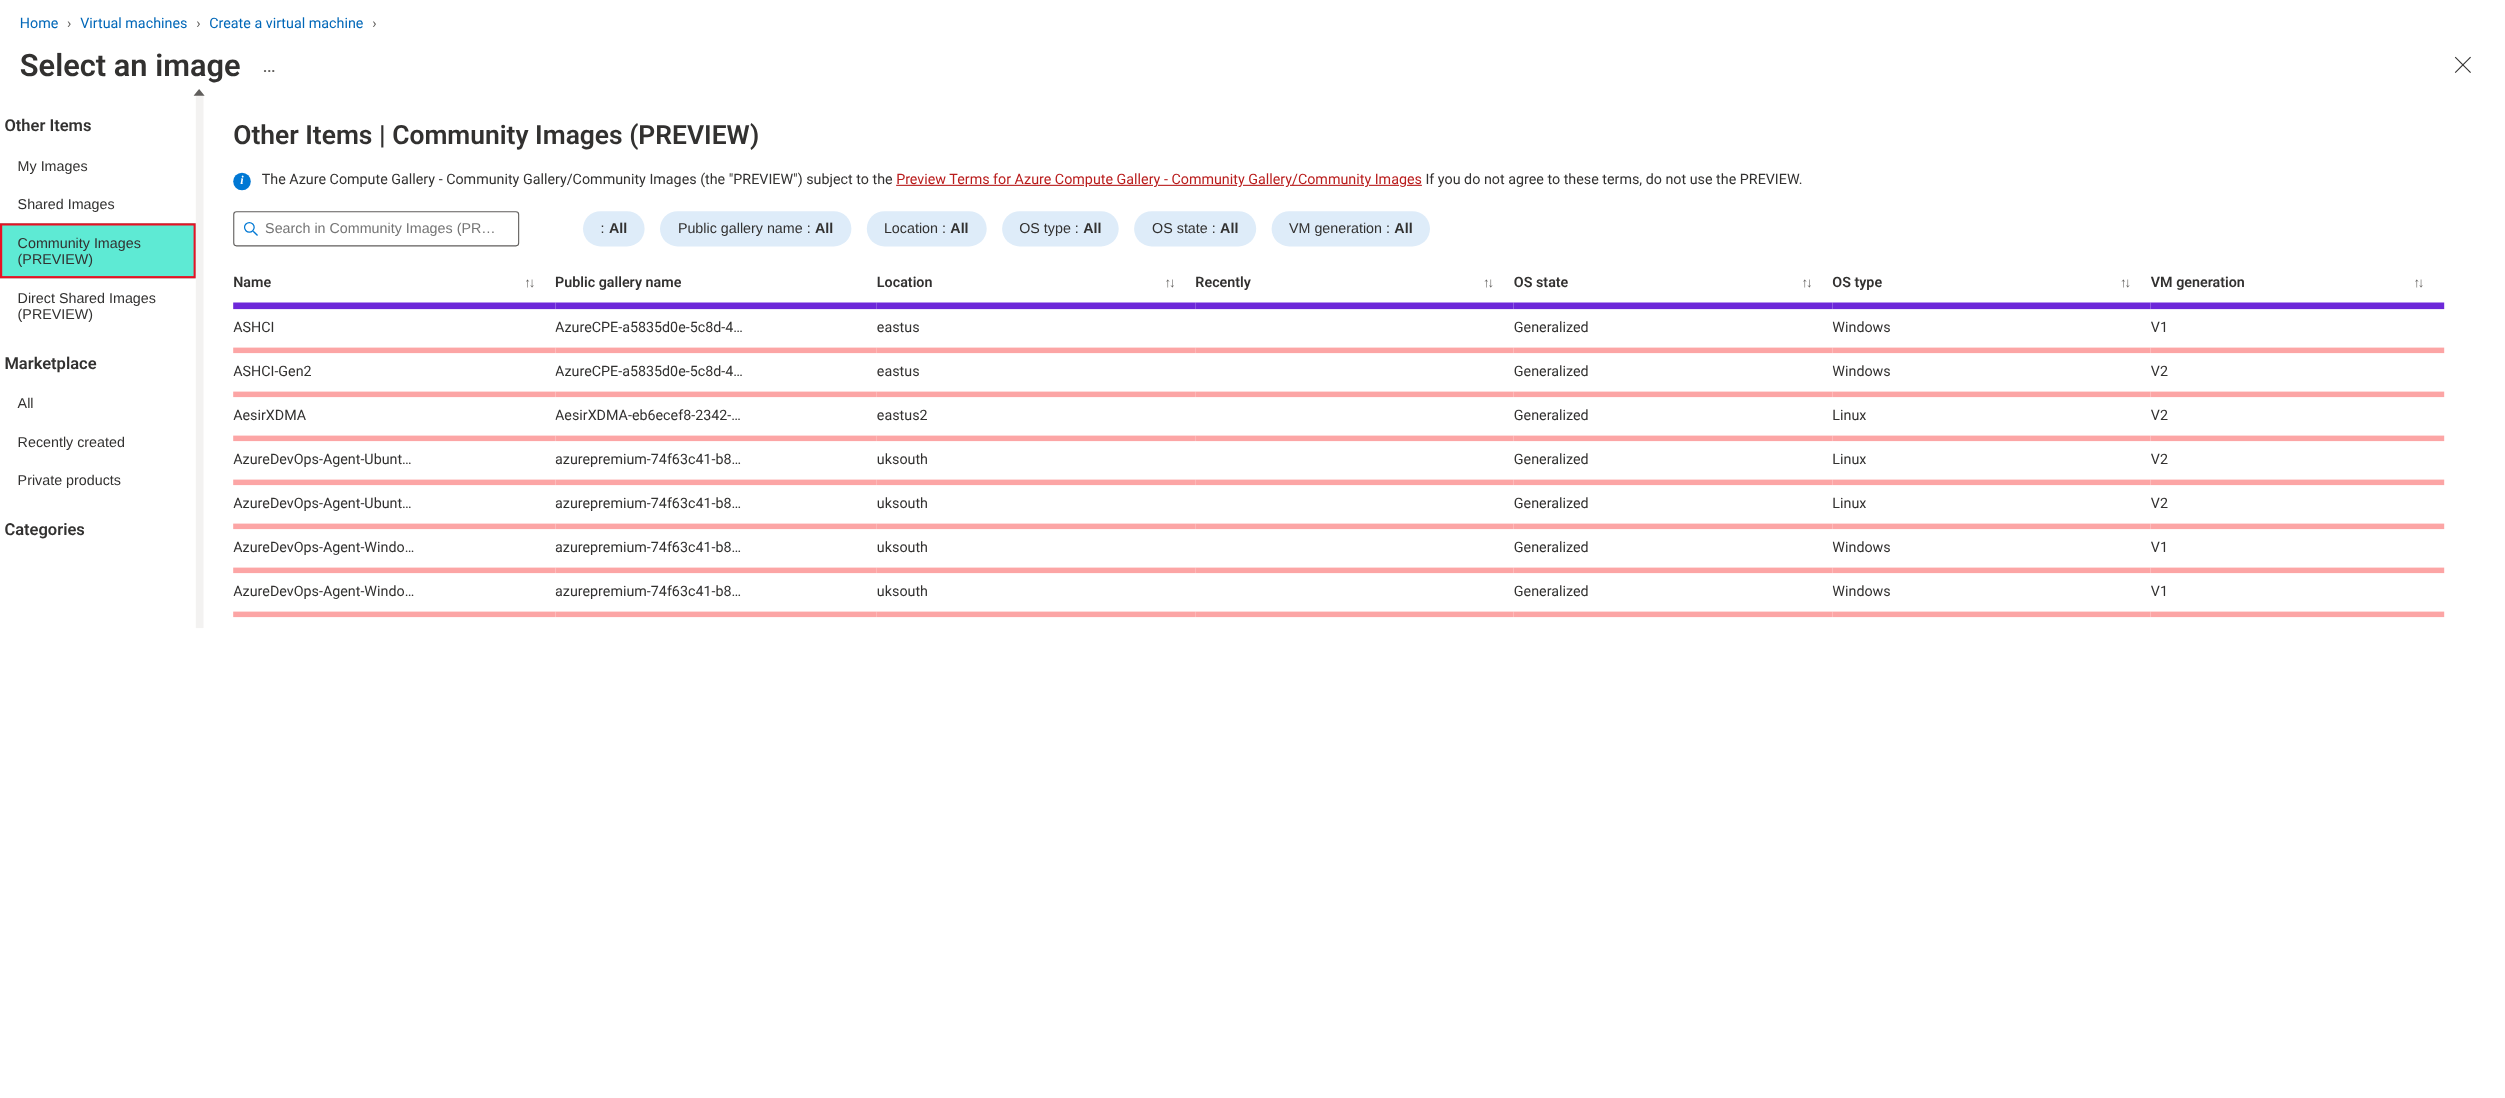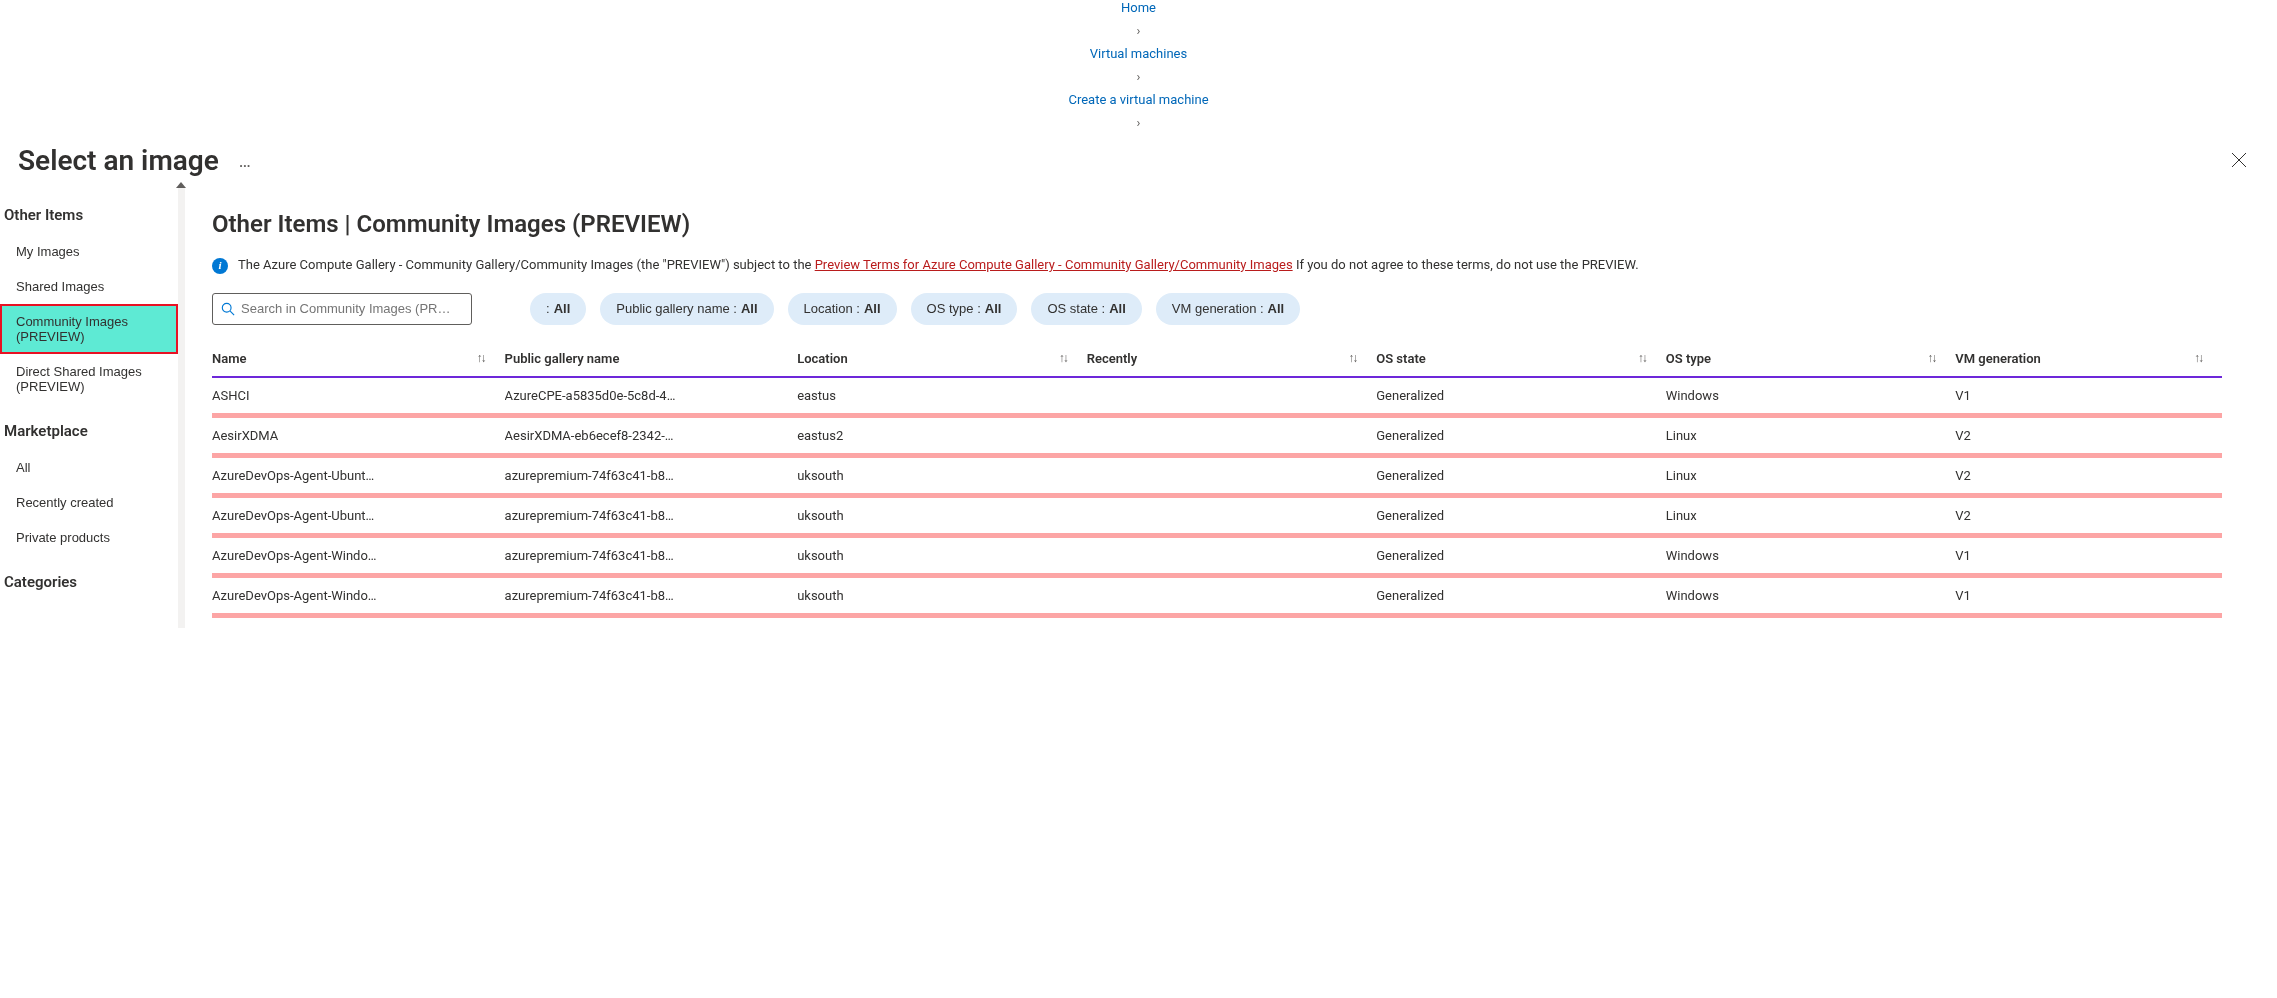--- a/index.html
+++ b/index.html
@@ -8,23 +8,22 @@
     height: 998px;
     font-family: "Segoe UI", -apple-system, BlinkMacSystemFont, Roboto, "Helvetica Neue", Arial, sans-serif;
     font-size: 13px;
     color: #323130;
     background: #fff;
   }
   .breadcrumb {
     display: flex;
     align-items: center;
     gap: 8px;
-    padding: 0 18px 6px 18px;
+    padding: 14px 18px 6px 18px;
     font-size: 13px;
-    flex-direction: column;
   }
   .breadcrumb a { color: #0067b8; text-decoration: none; cursor: pointer; }
   .breadcrumb .sep { color: #605e5c; }
   .page-title-row {
     display: flex;
     align-items: center;
     justify-content: space-between;
     padding: 6px 20px 10px 18px;
   }
   .page-title-left { display:flex; align-items:center; gap:14px;}
@@ -113,21 +112,21 @@
     display:inline-flex; align-items:center; gap:4px;
     height:32px; padding: 0 16px;
     background:#deecf9; border-radius:16px;
     font-size:13px; color:#323130; cursor:pointer;
     border:none;
   }
   .filter-pill .val { font-weight:700;}
   .grid { width:100%; border-collapse:collapse; font-size:13px;}
   .grid th {
     text-align:left; font-weight:600; padding:10px 8px 10px 0;
-    border-bottom:2px solid #6d28d9;
+    border-bottom:6px solid #6d28d9;
     margin-left:37px;
   }
   .grid th .sort {
     float:right; margin-right:12px;
     font-size:12px; color:#605e5c; letter-spacing:-2px;
   }
   .grid td {
     padding:10px 8px 10px 0;
     border-bottom:5px solid #fca5a5;
     white-space:nowrap; overflow:hidden; text-overflow:ellipsis;
@@ -251,20 +250,29 @@
           <tr>
             <td class="col-name">ASHCI</td>
             <td class="col-gal">AzureCPE-a5835d0e-5c8d-4…</td>
             <td class="col-loc">eastus</td>
             <td class="col-con"></td>
             <td class="col-state">Generalized</td>
             <td class="col-type">Windows</td>
             <td class="col-gen">V1</td>
           </tr>
           <tr>
+            <td class="col-name">ASHCI-Gen2</td>
+            <td class="col-gal">AzureCPE-a5835d0e-5c8d-4…</td>
+            <td class="col-loc">eastus</td>
+            <td class="col-con"></td>
+            <td class="col-state">Generalized</td>
+            <td class="col-type">Windows</td>
+            <td class="col-gen">V2</td>
+          </tr>
+          <tr>
             <td class="col-name">AesirXDMA</td>
             <td class="col-gal">AesirXDMA-eb6ecef8-2342-…</td>
             <td class="col-loc">eastus2</td>
             <td class="col-con"></td>
             <td class="col-state">Generalized</td>
             <td class="col-type">Linux</td>
             <td class="col-gen">V2</td>
           </tr>
           <tr>
             <td class="col-name">AzureDevOps-Agent-Ubunt…</td>

